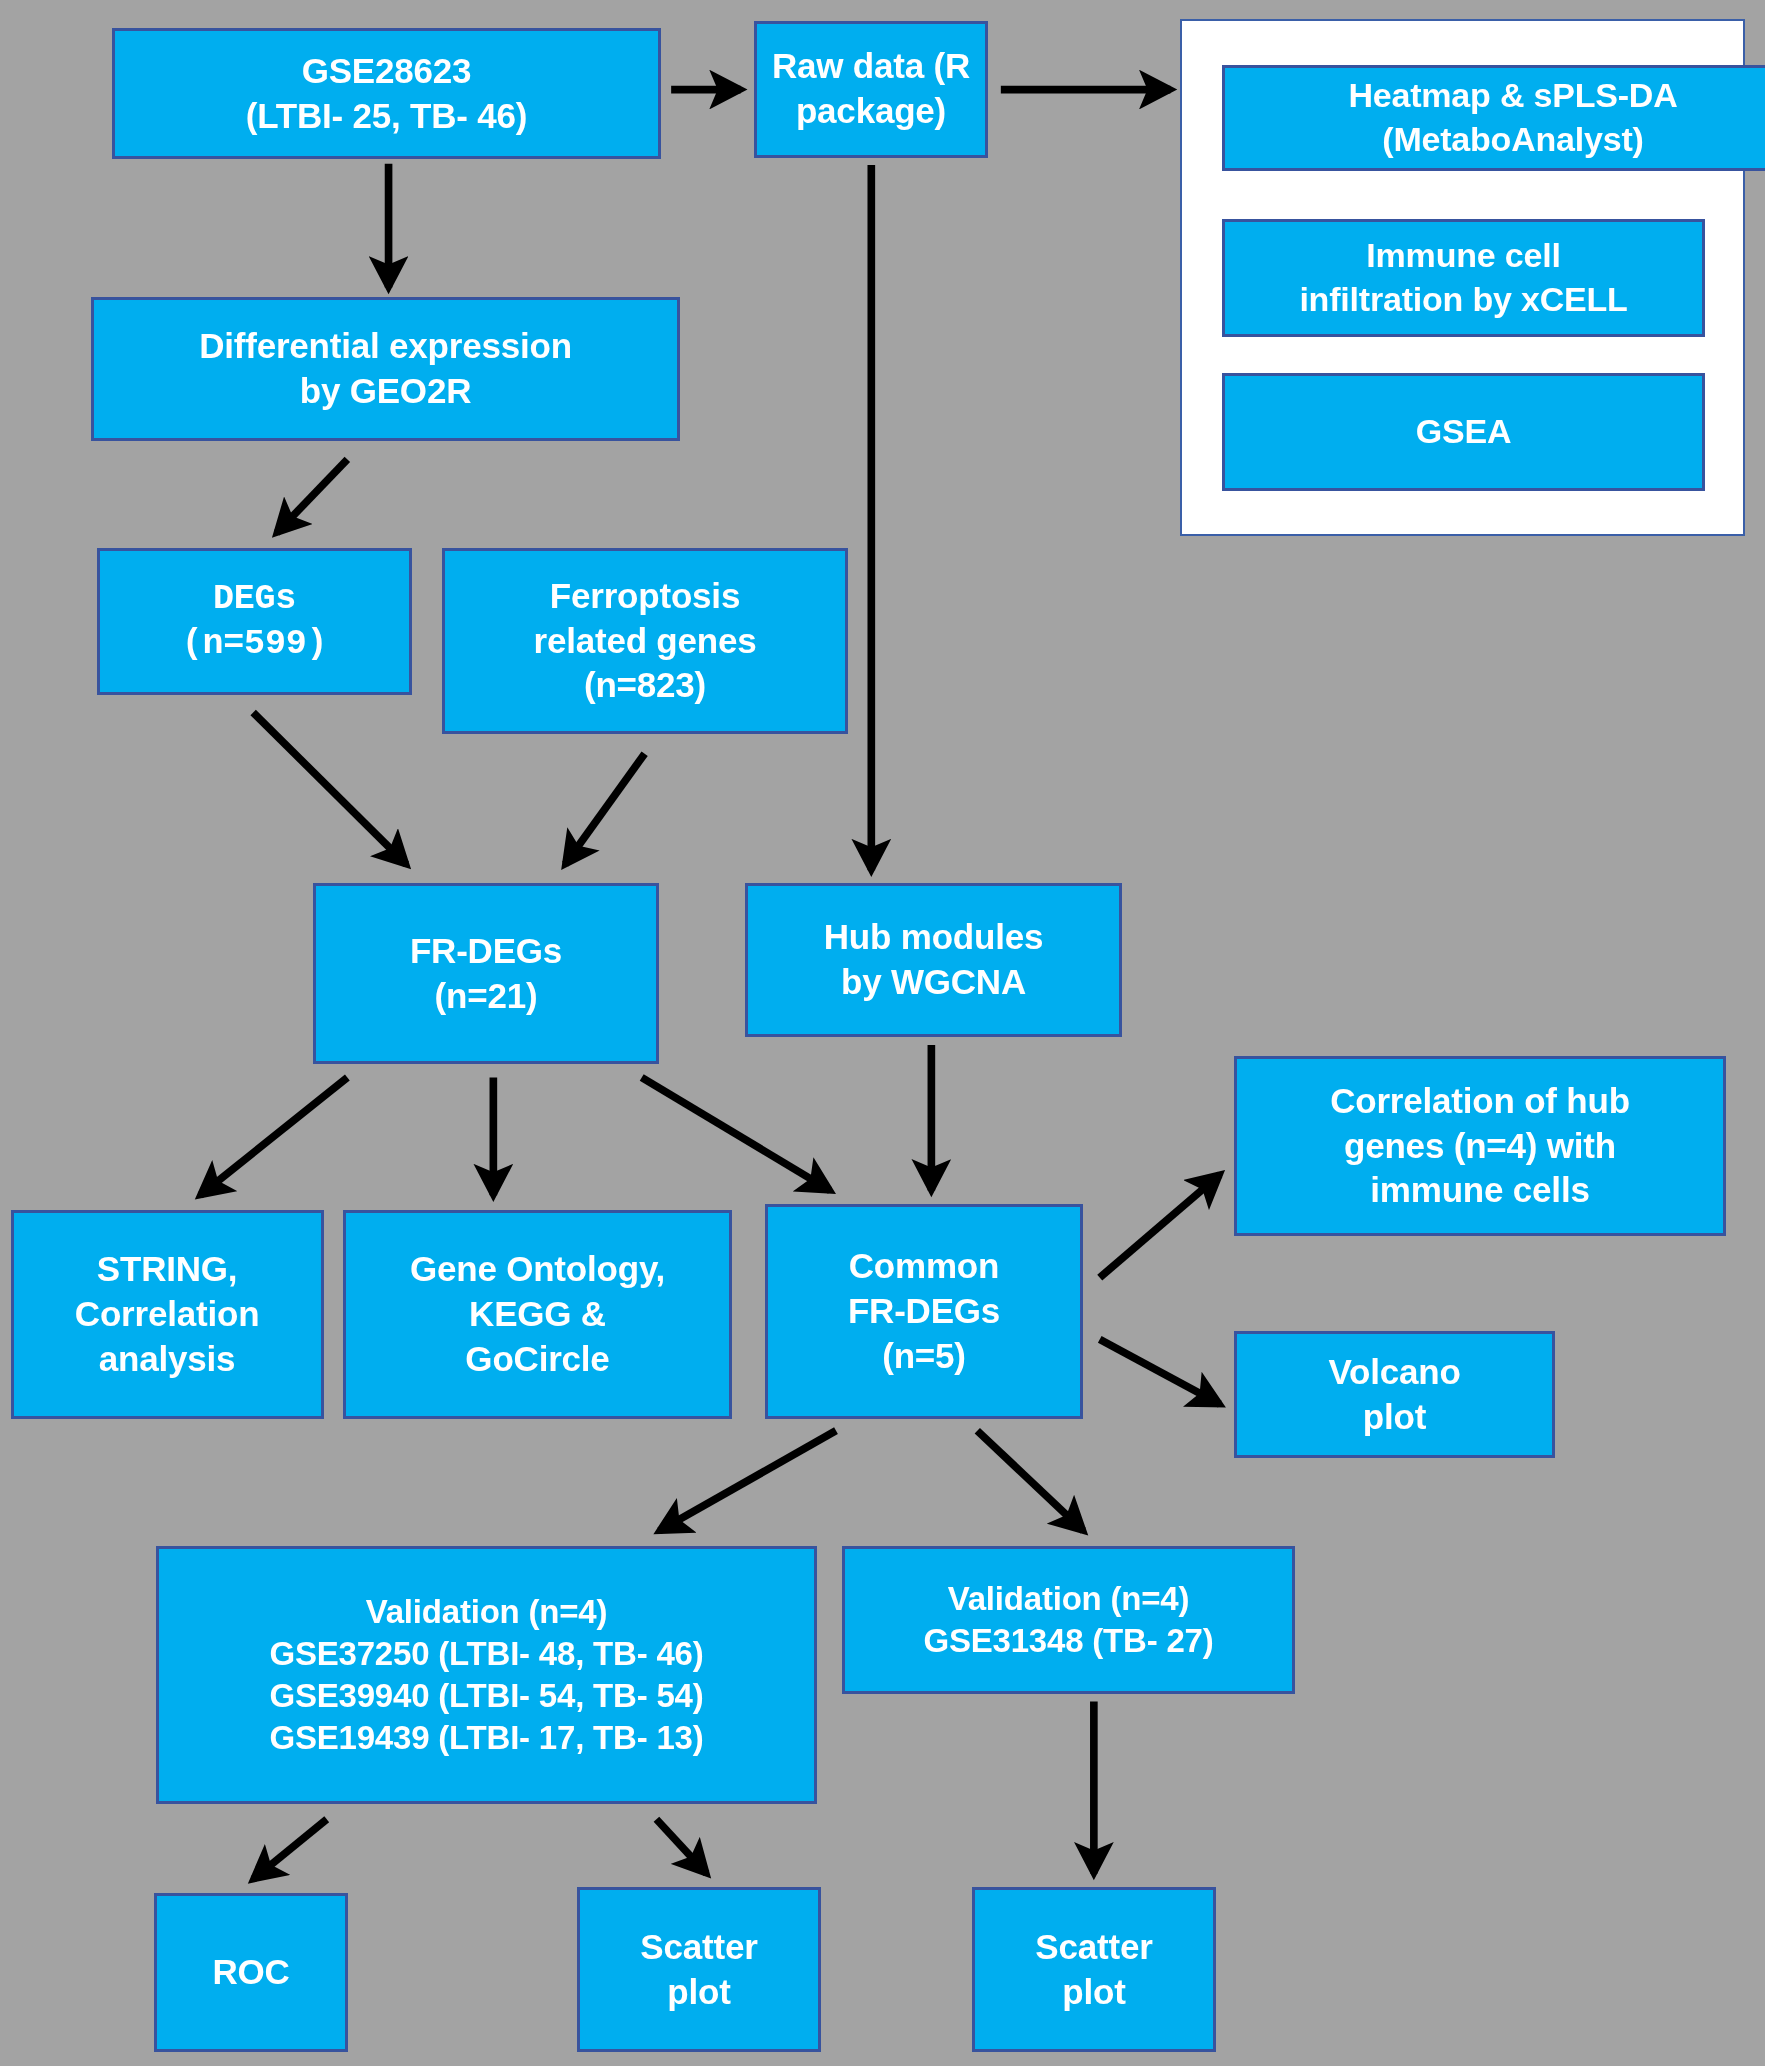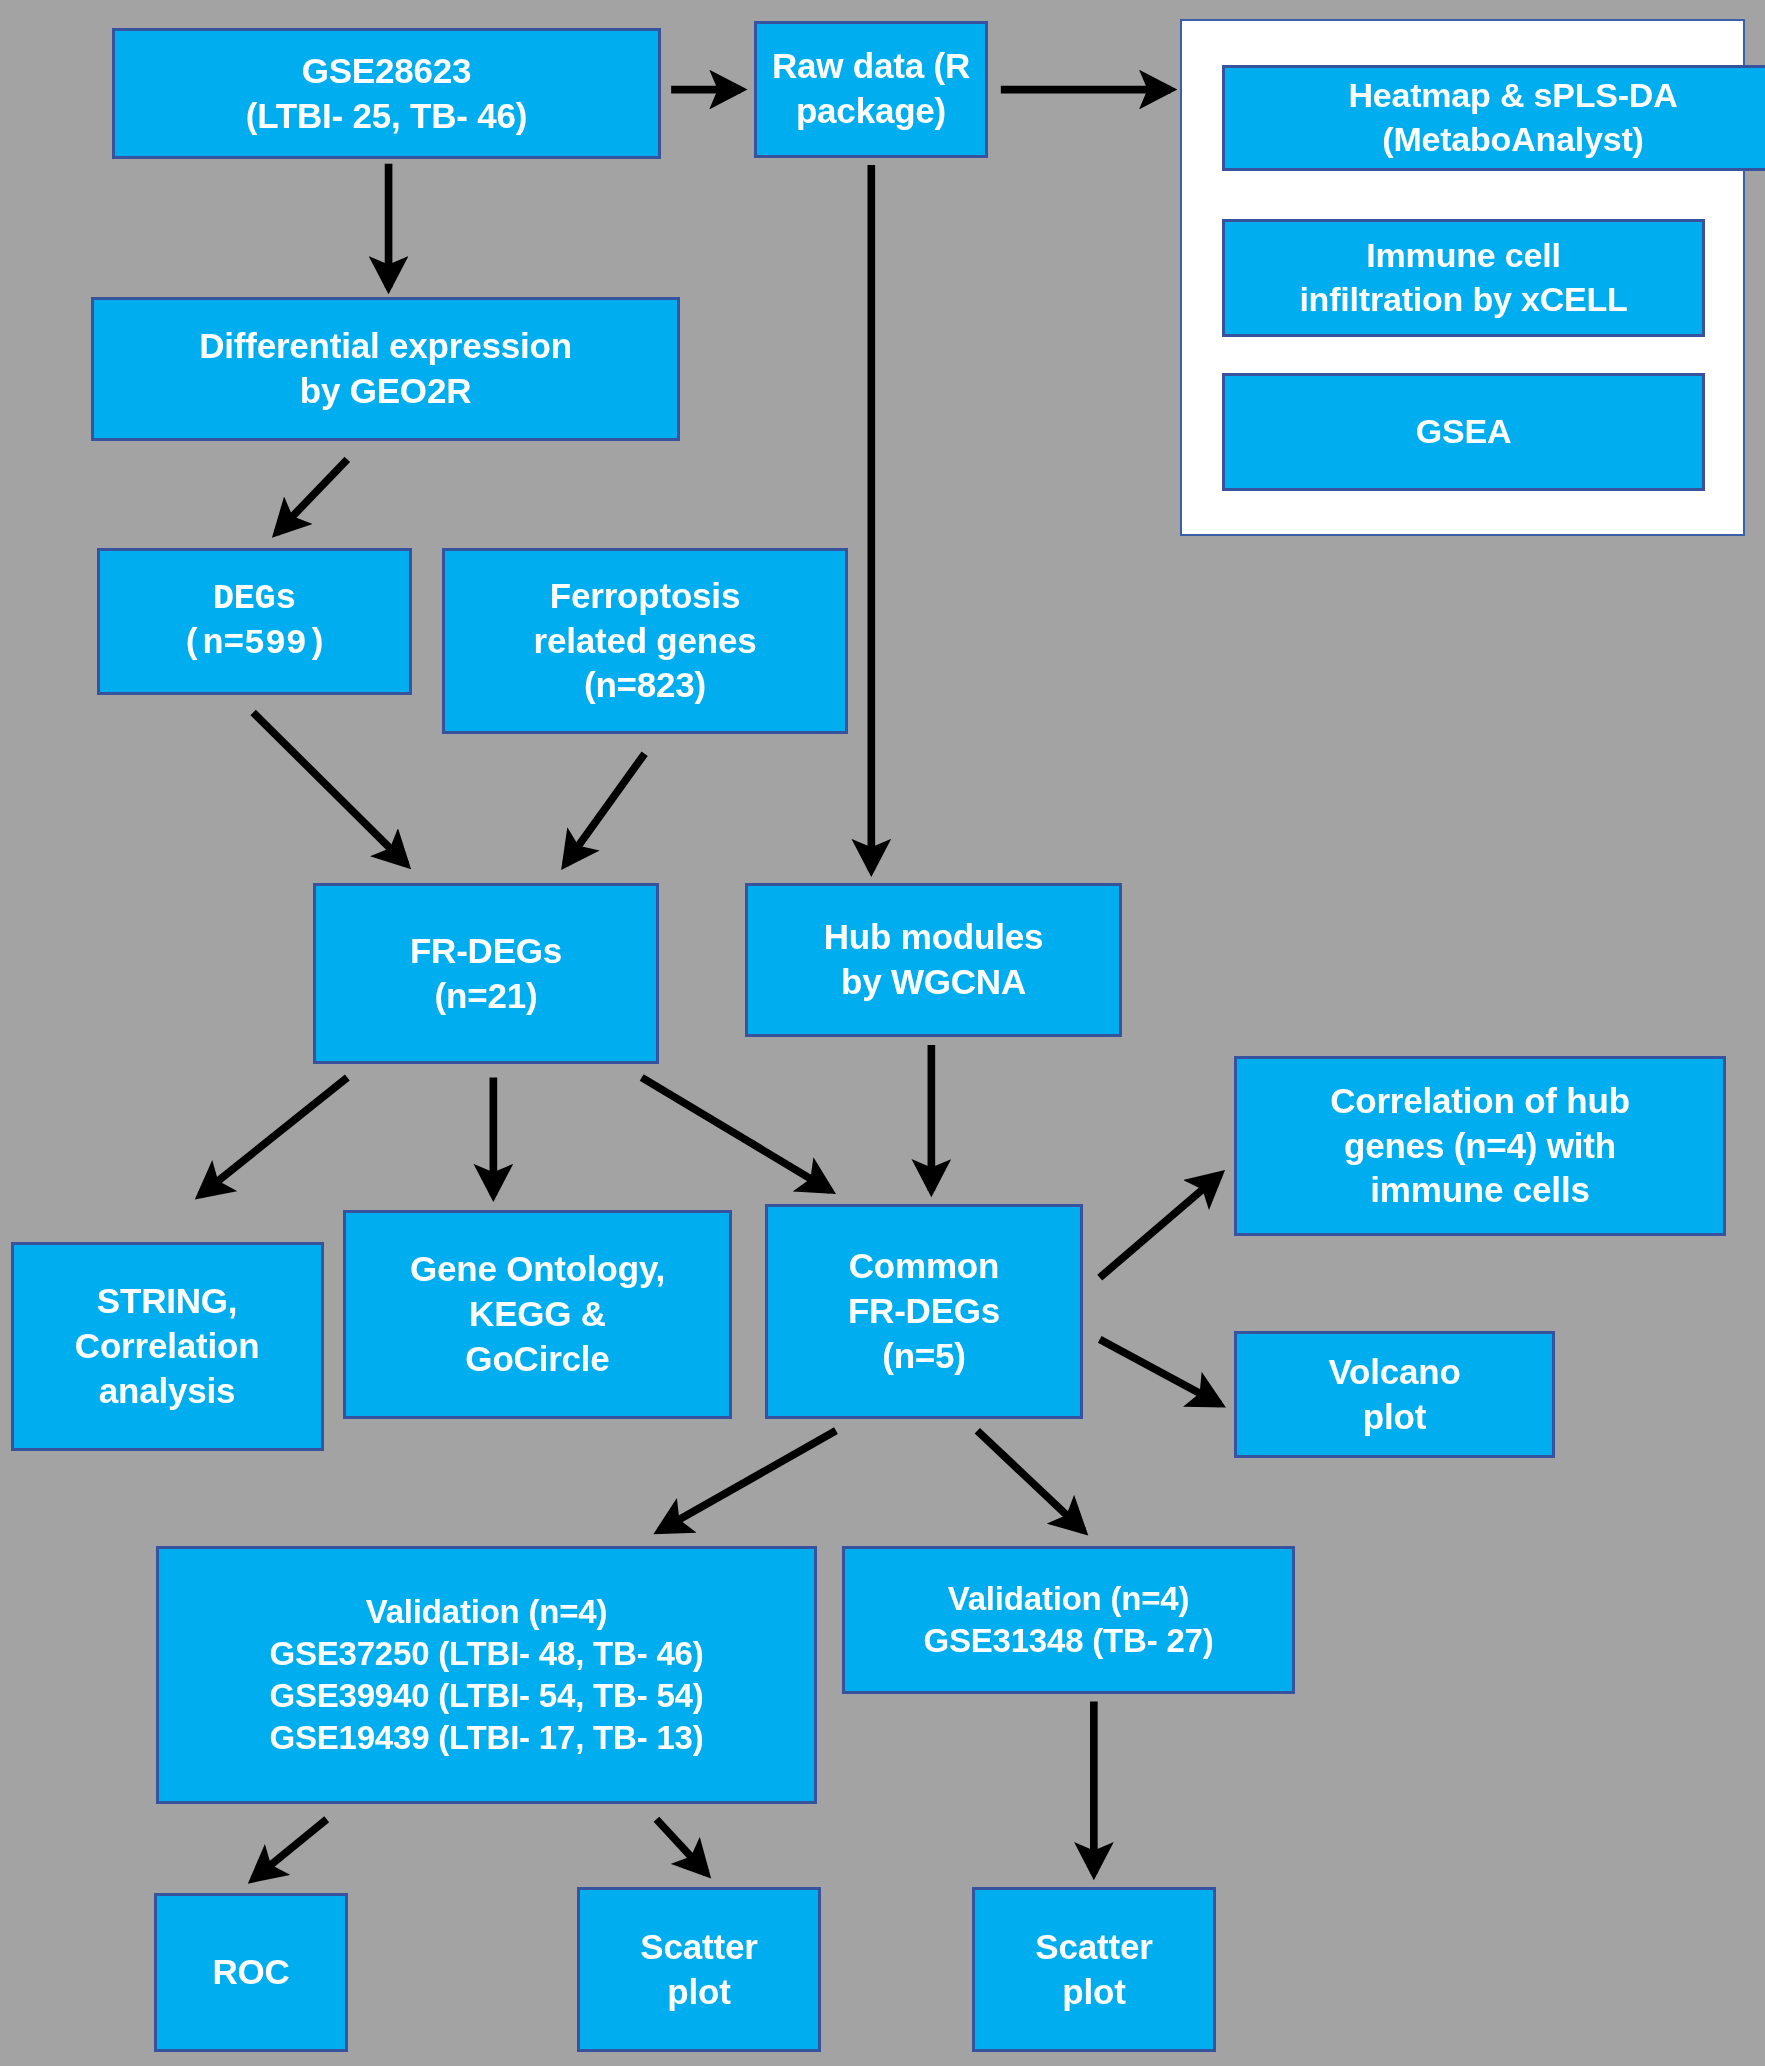--- a/index.html
+++ b/index.html
@@ -106,21 +106,21 @@
   <div class="node" style="left:313px; top:883px; width:346px; height:181px; font-size:35px;">
     <span class="txt">FR-DEGs
 (n=21)</span>
   </div>
 
   <div class="node" style="left:745px; top:883px; width:377px; height:154px; font-size:35px;">
     <span class="txt">Hub modules
 by WGCNA</span>
   </div>
 
-  <div class="node" style="left:10.6px; top:1210px; width:313px; height:209px; font-size:35px;margin-top:32px;">
+  <div class="node" style="left:10.6px; top:1210px; width:313px; height:209px; font-size:35px;">
     <span class="txt">STRING,
 Correlation
 analysis</span>
   </div>
 
   <div class="node" style="left:343px; top:1210px; width:389px; height:209px; font-size:35px;">
     <span class="txt">Gene Ontology,
 KEGG &amp;
 GoCircle</span>
   </div>

